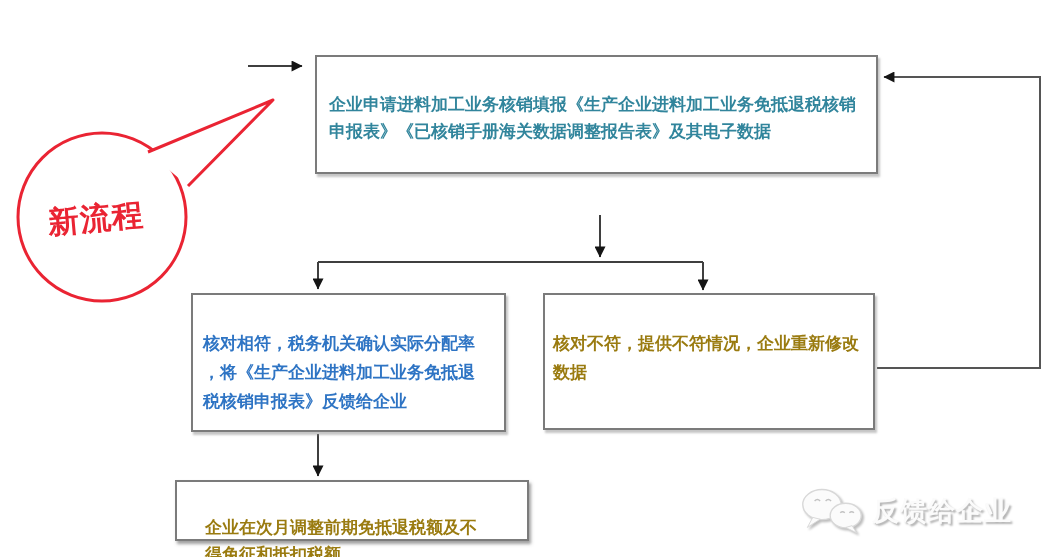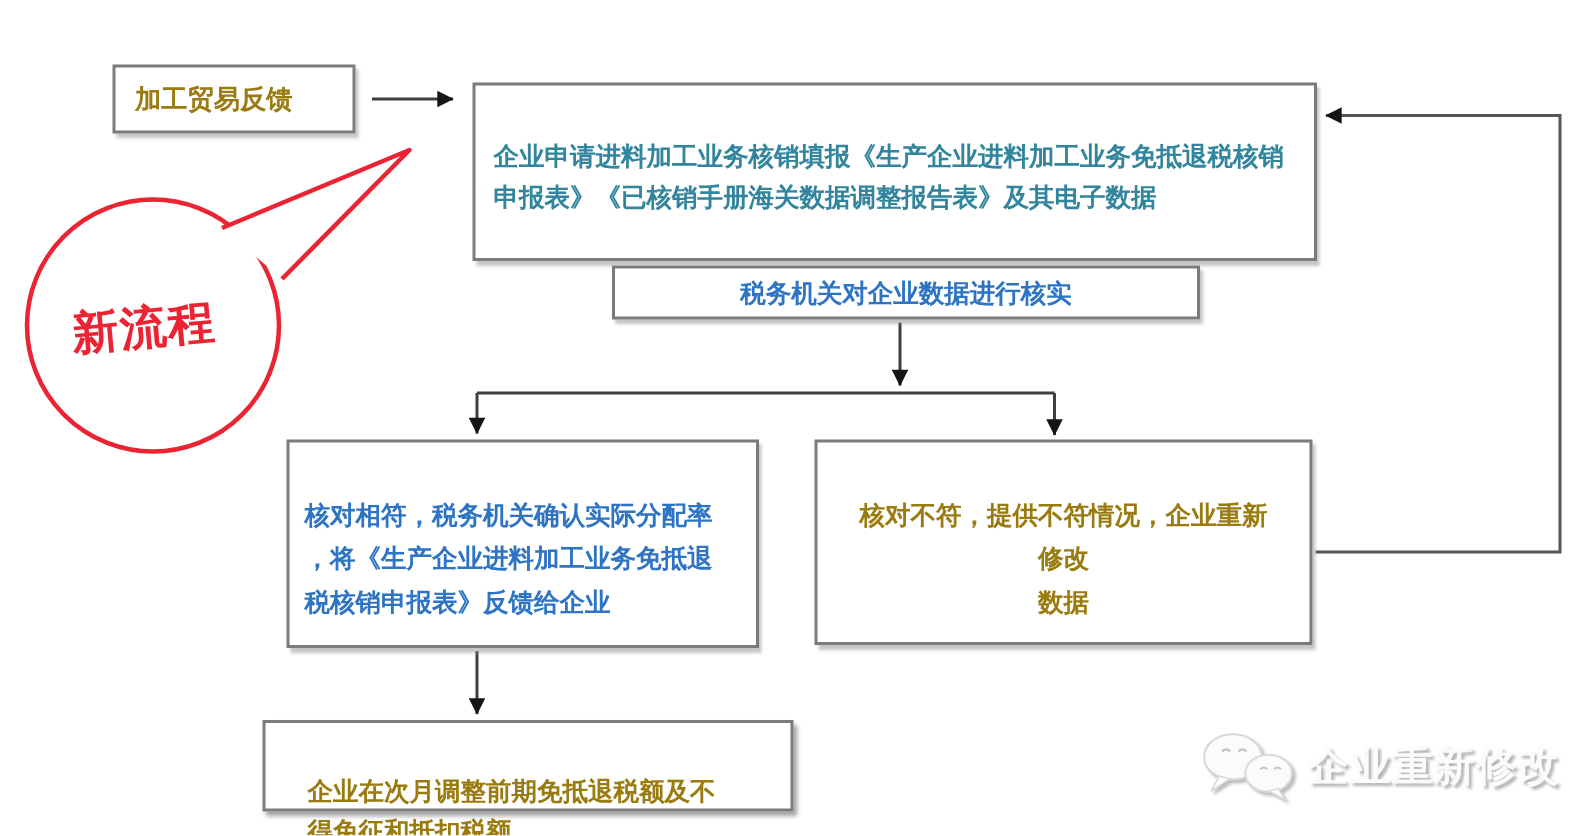--- a/index.html
+++ b/index.html
@@ -33,21 +33,21 @@
   }
   .node-match{
     left:175px;top:293px;width:315px;height:139px;
     color:#2e74c4;font-size:17px;line-height:1.7;
     padding:6px 10px;
     margin-left:16px;
   }
   .node-mismatch{
     left:543px;top:293px;width:332px;height:137px;
     color:#9a7b10;font-size:17px;line-height:1.7;
-    padding:6px 24px;text-align:center;
+    padding:6px 8px;text-align:left;
   }
   .node-adjust{
     left:175px;top:480px;width:354px;height:61px;
     color:#9a7b10;font-size:17px;line-height:1.62;
     padding:4px 28px;
     box-shadow:2px 3px 3px rgba(120,120,120,0.7);
   }
   .callout-label{
     position:absolute;left:48px;top:198px;
     color:#ea2433;font-size:31px;font-weight:bold;
@@ -90,32 +90,26 @@
     <path d="M318,434 L318,476" stroke="#3f3f3f" stroke-width="2" fill="none" marker-end="url(#ah)"></path>
 
     <path d="M877,368 L1040,368 L1040,77 L884,77" stroke="#555555" stroke-width="2" fill="none" marker-end="url(#ah)"></path>
   </svg>
 
   <svg class="overlay" viewBox="0 0 1049 557">
     <circle cx="102" cy="217" r="84" fill="#ffffff" stroke="#ea2433" stroke-width="3"></circle>
     <path d="M148,152 L273,100 L188,186" fill="#ffffff" stroke="#ea2433" stroke-width="3" stroke-linejoin="round"></path>
   </svg>
 
-  <div class="node node-feedback">
-    <span>加工贸易反馈</span>
-  </div>
 
   <div class="node node-apply">
     <span>企业申请进料加工业务核销填报《生产企业进料加工业务免抵退税核销
 申报表》《已核销手册海关数据调整报告表》及其电子数据</span>
   </div>
 
-  <div class="node node-verify">
-    <span>税务机关对企业数据进行核实</span>
-  </div>
 
   <div class="node node-match">
     <span>核对相符，税务机关确认实际分配率
 ，将《生产企业进料加工业务免抵退
 税核销申报表》反馈给企业</span>
   </div>
 
   <div class="node node-mismatch">
     <span>核对不符，提供不符情况，企业重新修改
 数据</span>
@@ -132,16 +126,16 @@
     <svg class="wechat-icon" width="64" height="46" viewBox="0 0 70 50">
       <ellipse cx="24" cy="18" rx="21" ry="16.5" fill="#fbfbfb" stroke="#d8d8d8" stroke-width="1.5"></ellipse>
       <path d="M14 32 L8 43 L22 34 z" fill="#fbfbfb" stroke="#d8d8d8" stroke-width="1"></path>
       <path d="M16 14 q3,-3 6,0" fill="none" stroke="#c2c2c2" stroke-width="1.6"></path>
       <path d="M28 14 q3,-3 6,0" fill="none" stroke="#c2c2c2" stroke-width="1.6"></path>
       <ellipse cx="50" cy="30" rx="17" ry="13.5" fill="#fbfbfb" stroke="#d8d8d8" stroke-width="1.5"></ellipse>
       <path d="M57 41 L62 49 L50 43 z" fill="#fbfbfb" stroke="#d8d8d8" stroke-width="1"></path>
       <path d="M44 27 q2.5,-2.5 5,0" fill="none" stroke="#c2c2c2" stroke-width="1.5"></path>
       <path d="M54 27 q2.5,-2.5 5,0" fill="none" stroke="#c2c2c2" stroke-width="1.5"></path>
     </svg>
-    <span>企业重新修改</span>
+    <span>反馈给企业</span>
   </div>
 
 </div>
 
 </body></html>

